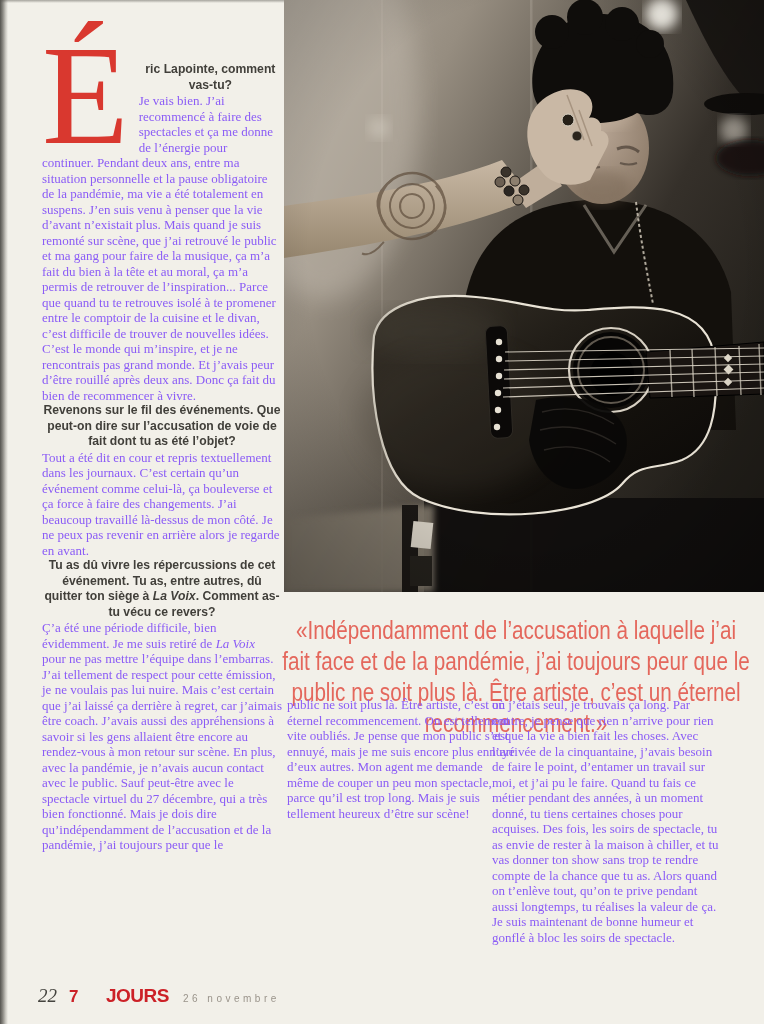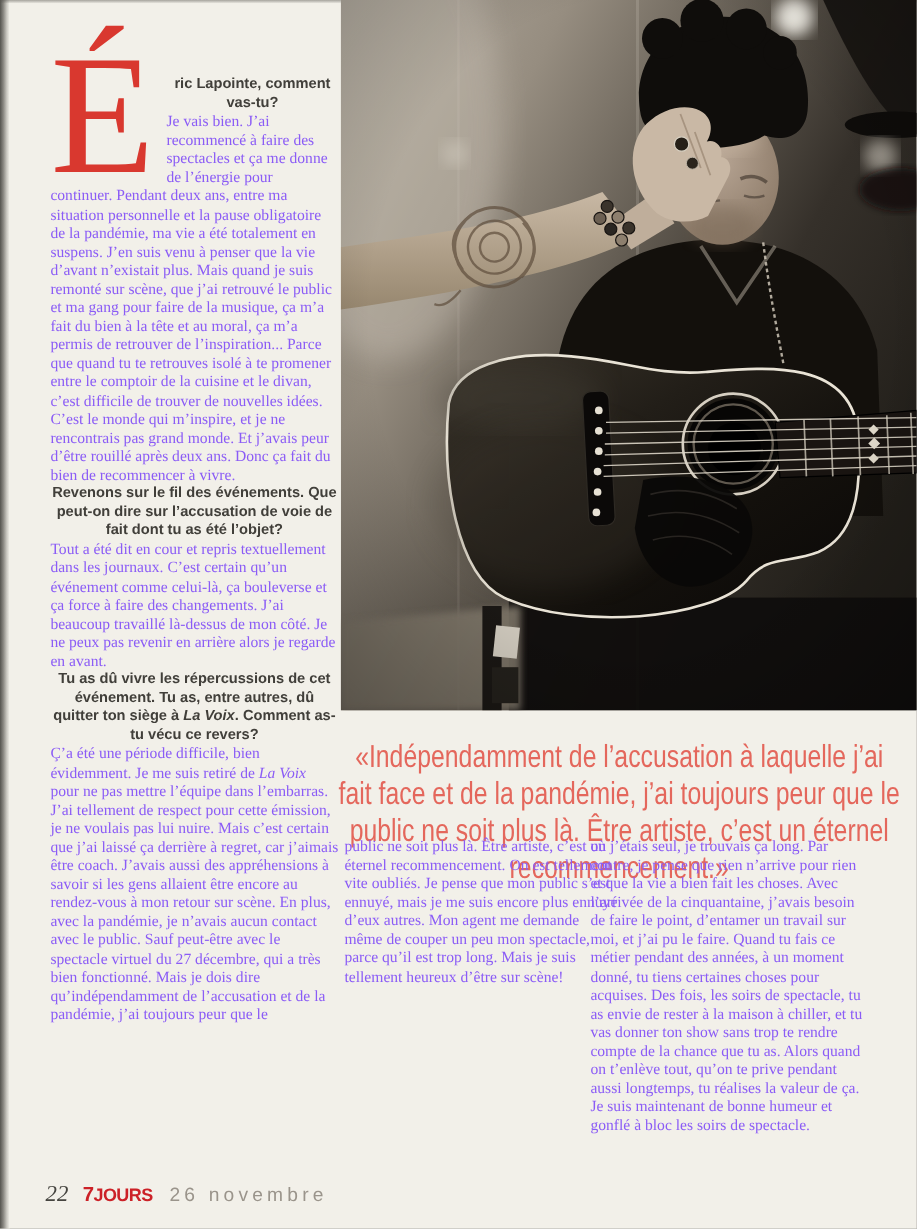--- a/index.html
+++ b/index.html
@@ -38,22 +38,22 @@
      font-family:"Liberation Sans",sans-serif;font-weight:400;
      font-size:26.5px;line-height:31px;color:#e4675c;text-align:center;}
 
   
   .footer{position:absolute;left:38px;top:985px;display:flex;align-items:baseline;}
   .page-num{font-family:"Liberation Serif",serif;font-style:italic;font-size:19px;
      color:#45443f;margin-right:12px;}
   .logo{font-family:"Liberation Sans",sans-serif;font-weight:bold;color:#cc2127;
      letter-spacing:-0.5px;margin-right:14px;white-space:nowrap;}
   .logo .l7{font-size:17px;}
-  .logo .ljours{font-size:15px;}
-  .issue-date{font-family:"Liberation Sans",sans-serif;font-size:16px;
+  .logo .ljours{font-size:19px;margin-left:28px;}
+  .issue-date{font-family:"Liberation Sans",sans-serif;font-size:10px;
      letter-spacing:3.5px;color:#9a948b;}
 </style>
 </head>
 <body>
 
 <div class="page">
   <div class="scan-edge"></div>
   <div class="scan-edge-top"></div>
 
   <div class="photo">

